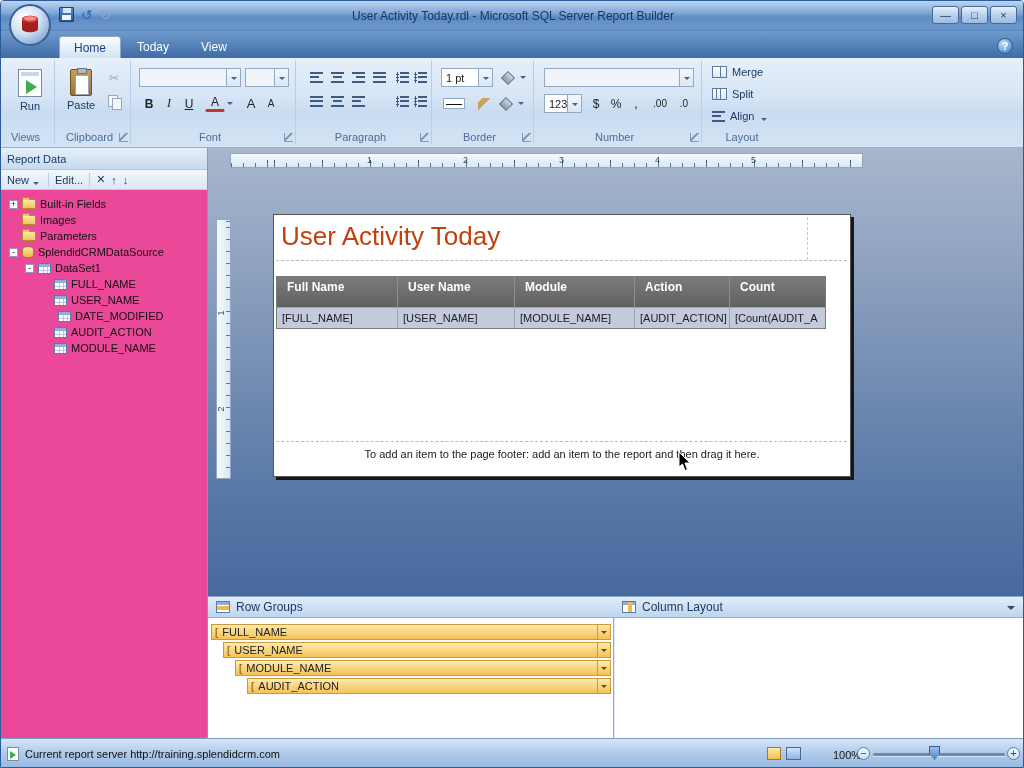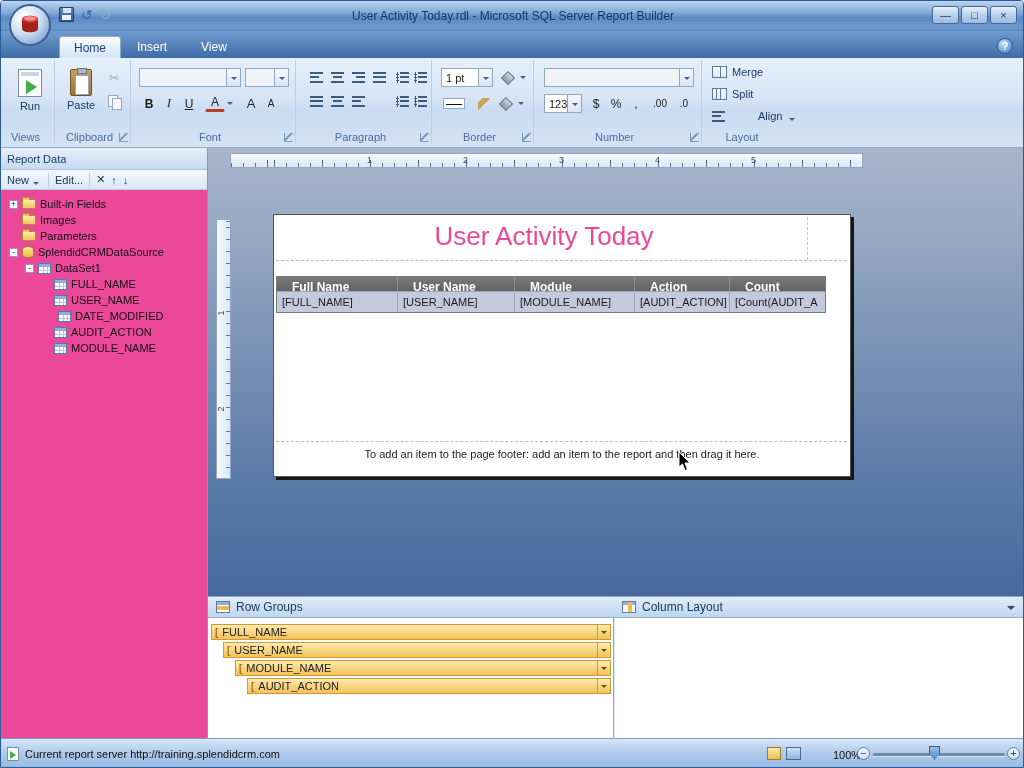--- a/index.html
+++ b/index.html
@@ -140,26 +140,26 @@
     background:linear-gradient(90deg,#f6fafd,#dae7f5); border:1px solid #91a7c2; position:absolute;
     background-image:repeating-linear-gradient(180deg,#5d7592 0 1px,transparent 1px 12px),
                      linear-gradient(90deg,#f6fafd,#dae7f5);
     background-size:4px 100%,100% 100%; background-position:right 7px,0 0; background-repeat:repeat-y,no-repeat; }
   .vnum { position:absolute; left:1px; font-size:9px; color:#2f4a6b; transform:rotate(-90deg); }
 
   .canvas { left:65px; top:66px; width:578px; height:263px; background:#fff;
     border:1px solid #555; box-shadow:3px 3px 0 0 #161616; position:absolute; }
   .rtitle-box { position:absolute; left:2px; top:2px; width:532px; height:43px;
     border-right:1px dashed #c6c6c6; }
-  .rtitle { font-size:26px; color:#ec4899; padding:4px 0 0 5px; white-space:nowrap;text-align:center; }
+  .rtitle { font-size:26px; color:#c2410c; padding:4px 0 0 5px; white-space:nowrap; }
   .dashline { position:absolute; left:2px; width:571px; border-top:1px dashed #b9b9b9; }
   .rtable { position:absolute; left:2px; top:61px; display:flex; flex-wrap:wrap; width:550px;
     border:1px solid #7a7a7a; }
-  .hcell { height:14px; background:linear-gradient(#7b7b7b,#616161); color:#fff; font-size:12px;
-    font-weight:bold; padding:3px 0 0 15px; border-right:1px solid #8f8f8f; overflow:hidden; white-space:nowrap; }
+  .hcell { height:30px; background:linear-gradient(#7b7b7b,#616161); color:#fff; font-size:12px;
+    font-weight:bold; padding:3px 0 0 10px; border-right:1px solid #8f8f8f; overflow:hidden; white-space:nowrap; }
   .dcell { height:21px; background:#c2cadb; color:#1c1c1c; font-size:11px;
     padding:4px 0 0 5px; border-right:1px solid #9aa4b8; border-top:1px solid #9aa4b8; overflow:hidden; white-space:nowrap; }
   .c0{width:121px}.c1{width:117px}.c2{width:120px}.c3{width:95px}.c4{width:95px; border-right:none;}
   .footer-hint { position:absolute; left:0; right:0; top:233px; text-align:center;
     font-size:11px; color:#222; }
 
   .cursor { position:absolute; left:470px; top:303px; z-index:30; }
 
   
   .groups { left:207px; top:595px; width:817px; height:142px; }
@@ -222,21 +222,21 @@
     <svg width="24" height="24" viewBox="0 0 24 24">
       <ellipse cx="12" cy="6" rx="8" ry="3.2" fill="#c4302b"></ellipse>
       <path d="M4 6v10c0 1.8 3.6 3.2 8 3.2s8-1.4 8-3.2V6" fill="#a3201c"></path>
       <ellipse cx="12" cy="6" rx="8" ry="3.2" fill="#e0443e"></ellipse>
       <ellipse cx="12" cy="5.4" rx="6" ry="2.1" fill="#f2918d"></ellipse>
     </svg>
   </div>
 
   <div class="abs tabrow">
     <div class="tab active" style="left:58px;">Home</div>
-    <div class="tab" style="left:122px;">Insert</div>
+    <div class="tab" style="left:122px;">Today</div>
     <div class="tab" style="left:186px;">View</div>
     <div class="abs help-btn">?</div>
   </div>
 
   <div class="abs ribbon">
 
     <div class="rgroup" style="left:4px; width:50px;">
       <div class="bigbtn" style="left:5px;">
         <span class="ico-run"></span>
         <span class="biglabel">Run</span>
@@ -362,21 +362,21 @@
       <div style="position:absolute; left:8px; top:6px; display:flex; align-items:center; gap:5px;">
         <span class="ico-cells"></span>
         <span style="font-size:11px; color:#1d3a64;">Merge</span>
       </div>
       <div style="position:absolute; left:8px; top:28px; display:flex; align-items:center; gap:5px;">
         <span class="ico-cells split"></span>
         <span style="font-size:11px; color:#1d3a64;">Split</span>
       </div>
       <div style="position:absolute; left:8px; top:50px; display:flex; align-items:center; gap:5px;">
         <span class="ico-bars b-left"></span>
-        <span style="font-size:11px; color:#1d3a64;margin-left:28px;">Align</span>
+        <span style="font-size:11px; color:#1d3a64;">Align</span>
         <span class="ddmini" style="height:12px;"></span>
       </div>
       <div class="rgroup-label">Layout</div>
     </div>
   </div>
 
   <div class="abs rd-panel">
     <div class="abs rd-header">Report Data</div>
     <div class="abs rd-toolbar">
       <span class="tb-item">

